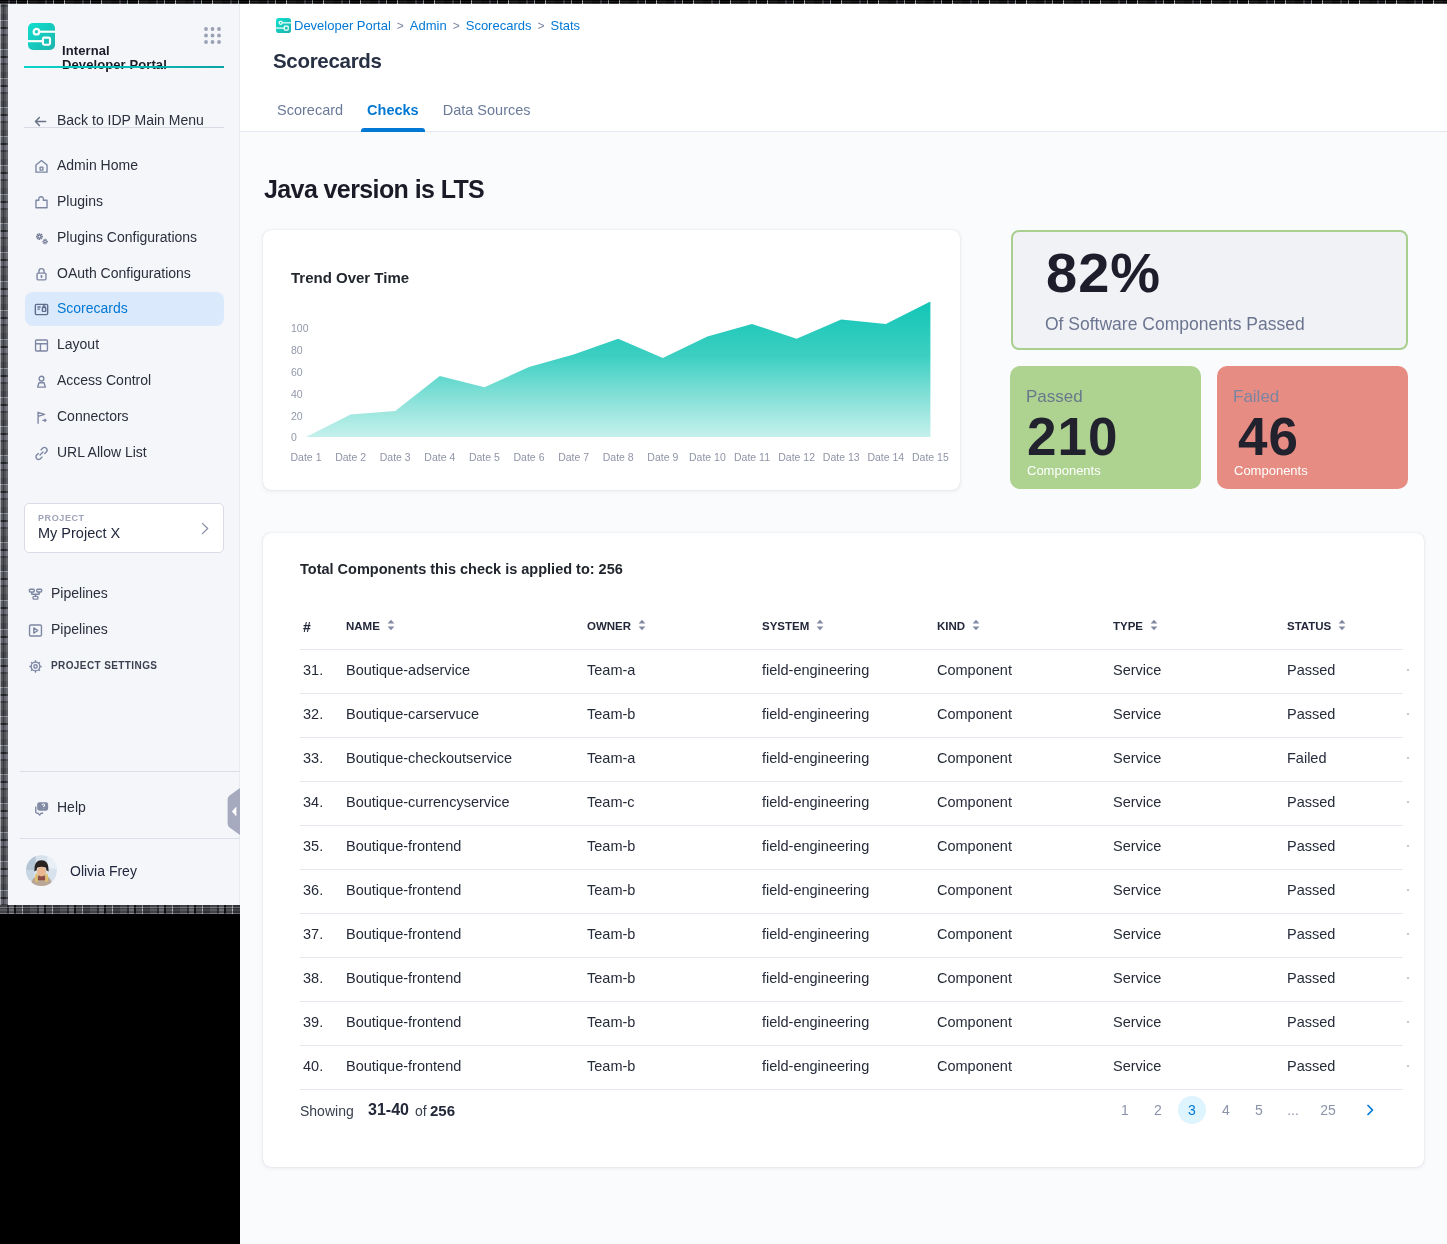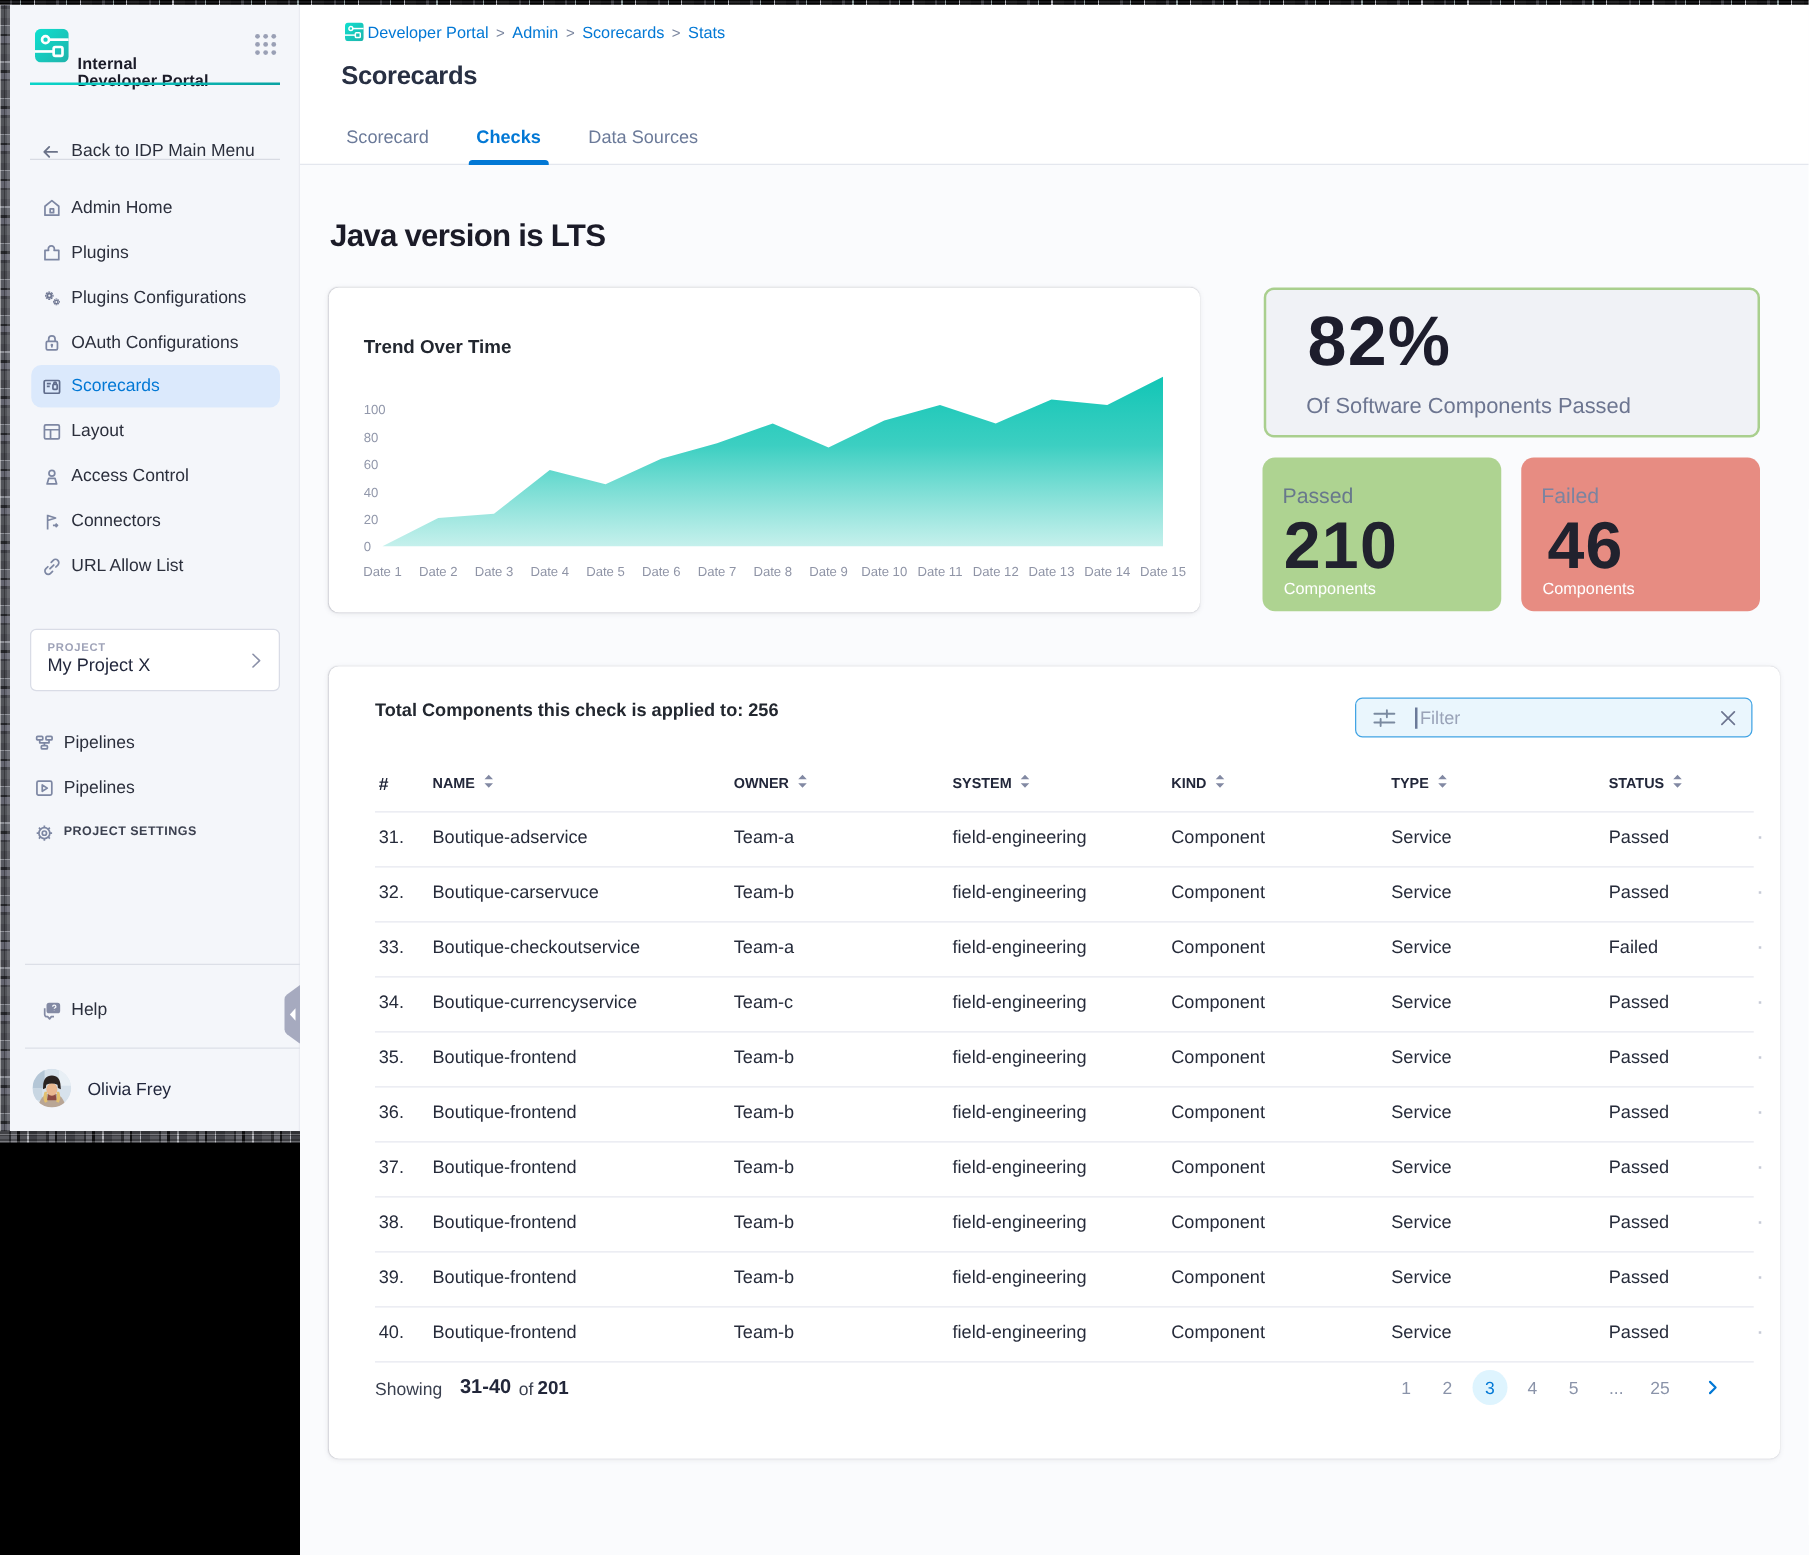--- a/index.html
+++ b/index.html
@@ -51,21 +51,21 @@
 .uname{position:absolute;left:62px;top:859px;font-size:14px;color:#22273c;}
 .collapsetab{position:absolute;left:227px;top:788px;width:13px;height:47px;z-index:60;}
 
 .main{position:absolute;left:240px;top:4px;width:1207px;height:1240px;background:#fafbfd;}
 .mheader{position:absolute;left:0;top:0;width:1207px;height:128px;background:#fff;border-bottom:1px solid #e4e7ee;}
 .crumb{position:absolute;left:36px;top:14px;height:18px;font-size:13px;color:#0278d5;white-space:nowrap;}
 .crumb .sep{color:#7c87a0;font-size:12px;padding:0 6px;}
 .crumb svg{vertical-align:-3px;margin-right:3px;}
 .h1s{position:absolute;left:33px;top:45px;font-size:20.5px;font-weight:bold;color:#283043;letter-spacing:-0.3px;}
 .tabs{position:absolute;left:37px;top:98px;font-size:14.5px;color:#6b7a99;}
-.tab{display:inline-block;margin-right:38px;}
+.tab{display:inline-block;margin-right:24px;}
 .tab.on{color:#0278d5;font-weight:bold;position:relative;}
 .tab.on:after{content:"";position:absolute;left:-6px;right:-6px;top:26px;height:4px;background:#0278d5;border-radius:3px 3px 0 0;}
 .h2s{position:absolute;left:24px;top:171px;font-size:25px;font-weight:bold;color:#1b1b28;letter-spacing:-0.6px;}
 
 .chartcard{position:absolute;left:23px;top:226px;width:697px;height:260px;background:#fff;border-radius:8px;box-shadow:0 0 1px rgba(40,41,61,.2),0 1px 4px rgba(96,97,112,.12);}
 .ctitle{position:absolute;left:28px;top:39px;font-size:15px;font-weight:bold;color:#22272f;}
 
 .pctcard{position:absolute;left:771px;top:226px;width:397px;height:120px;background:#f0f2f6;border:2px solid #a9cf8e;border-radius:8px;}
 .pctnum{position:absolute;left:33px;top:8px;font-size:56px;font-weight:bold;color:#1d1d2c;letter-spacing:1px;}
 .pctsub{position:absolute;left:32px;top:82px;font-size:17.5px;color:#6c7590;}
@@ -163,30 +163,20 @@
       <div class="stnum">210</div>
       <div class="stcomp">Components</div>
     </div>
 <div class="statcard red">
       <div class="stlabel">Failed</div>
       <div class="stnum">46</div>
       <div class="stcomp">Components</div>
     </div>
 <div class="tcard">
 <div class="ttitle">Total Components this check is applied to: 256</div>
-<div class="filter">
-        <svg class="fic" width="19" height="17" viewBox="0 0 19 17" fill="none" stroke="#7a8aa0" stroke-width="1.5" stroke-linecap="round">
-          <path d="M1.5 5 h16 M1.5 12 h16 M11.5 2.2 v5.6 M6.5 9.2 v5.6"></path>
-        </svg>
-        <div class="cursor"></div>
-        <div class="ph">Filter</div>
-        <svg class="fx" width="13" height="13" viewBox="0 0 13 13" stroke="#6d7590" stroke-width="1.4" stroke-linecap="round">
-          <path d="M1.5 1.5 L11.5 11.5 M11.5 1.5 L1.5 11.5"></path>
-        </svg>
-      </div>
 <div class="thead">
 <div class="tc0 hash">#</div>
 <div class="tc1">NAME<svg class="sorti" width="8" height="12" viewBox="0 0 8 12">
             <path d="M0.6 4.4 L4 0.8 L7.4 4.4 Z M0.6 7.6 L4 11.2 L7.4 7.6 Z" fill="#8289a3"></path>
           </svg></div>
 <div class="tc2">OWNER<svg class="sorti" width="8" height="12" viewBox="0 0 8 12">
             <path d="M0.6 4.4 L4 0.8 L7.4 4.4 Z M0.6 7.6 L4 11.2 L7.4 7.6 Z" fill="#8289a3"></path>
           </svg></div>
 <div class="tc3">SYSTEM<svg class="sorti" width="8" height="12" viewBox="0 0 8 12">
             <path d="M0.6 4.4 L4 0.8 L7.4 4.4 Z M0.6 7.6 L4 11.2 L7.4 7.6 Z" fill="#8289a3"></path>
@@ -288,21 +278,21 @@
         <div class="tc2" style="position:absolute">Team-b</div>
         <div class="tc3" style="position:absolute">field-engineering</div>
         <div class="tc4" style="position:absolute">Component</div>
         <div class="tc5" style="position:absolute">Service</div>
         <div class="tc6" style="position:absolute">Passed</div>
       </div>
 <div class="tfoot">
 <div style="position:absolute;left:37px;top:14px;text-align:right;">Showing</div>
 <div style="position:absolute;left:105px;top:12px;font-size:16px;font-weight:bold;color:#22273a;">31-40</div>
 <div style="position:absolute;left:152px;top:14px;">of</div>
-<div style="position:absolute;left:167px;top:13px;font-size:15px;font-weight:bold;color:#22273a;">201</div>
+<div style="position:absolute;left:167px;top:13px;font-size:15px;font-weight:bold;color:#22273a;">256</div>
 <div class="pgnum" style="left:850px">1</div>
 <div class="pgnum" style="left:883px">2</div>
 <div class="pgact" style="left:915px">3</div>
 <div class="pgnum" style="left:951px">4</div>
 <div class="pgnum" style="left:984px">5</div>
 <div class="pgnum" style="left:1018px">...</div>
 <div class="pgnum" style="left:1053px">25</div>
 <svg style="position:absolute;left:1099px;top:13px" width="16" height="16" viewBox="0 0 16 16" fill="none" stroke="#0278d5" stroke-width="1.7" stroke-linecap="round" stroke-linejoin="round">
           <path d="M6 3.5 L10.5 8 L6 12.5"></path>
         </svg>

